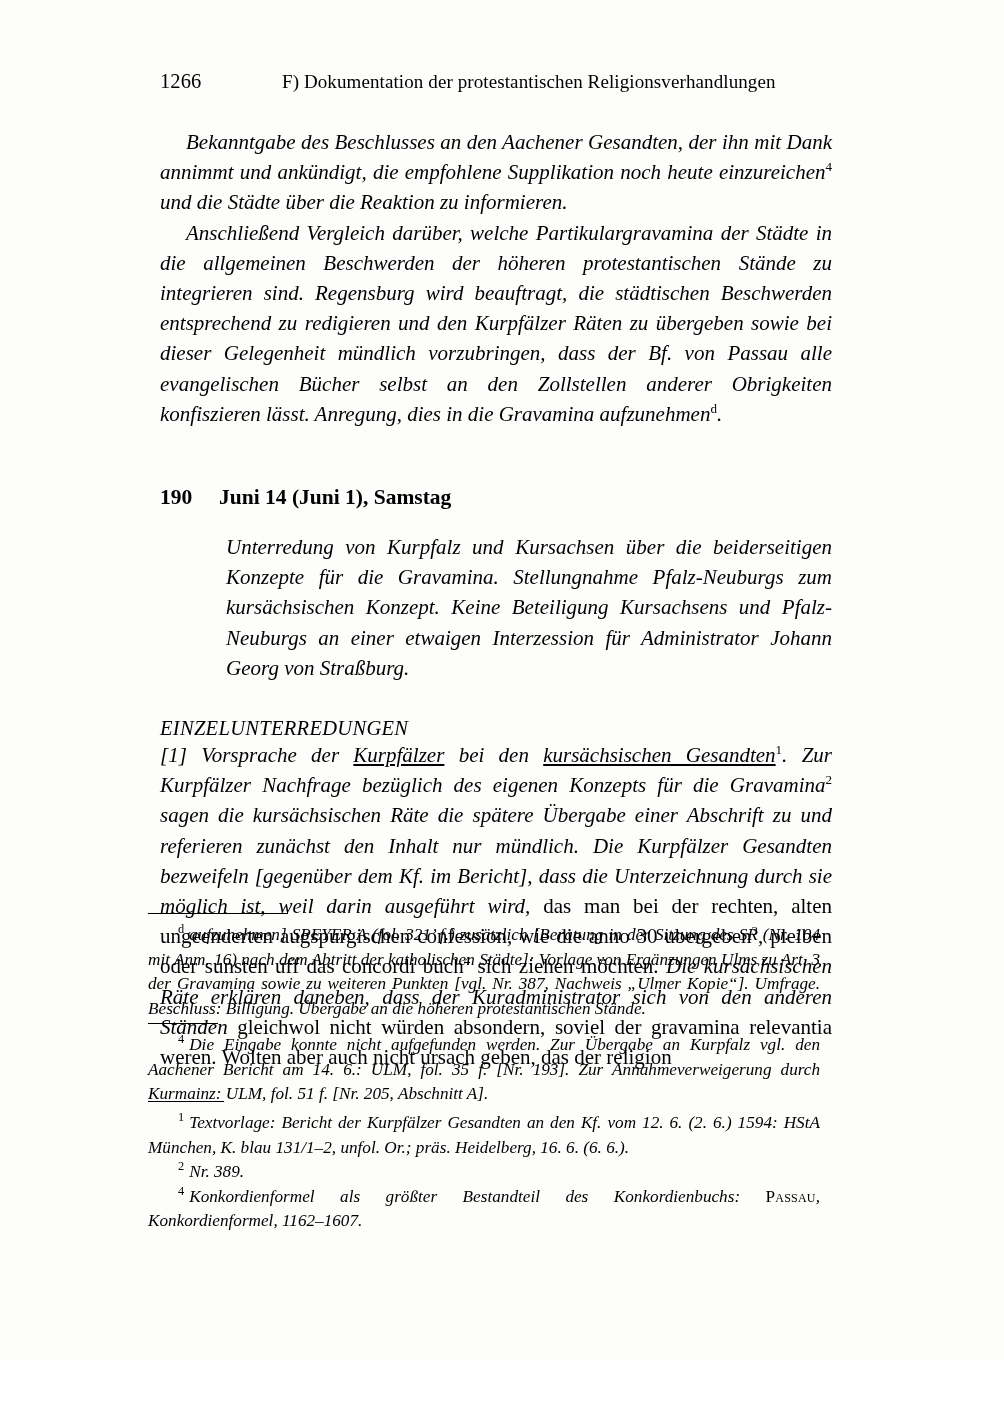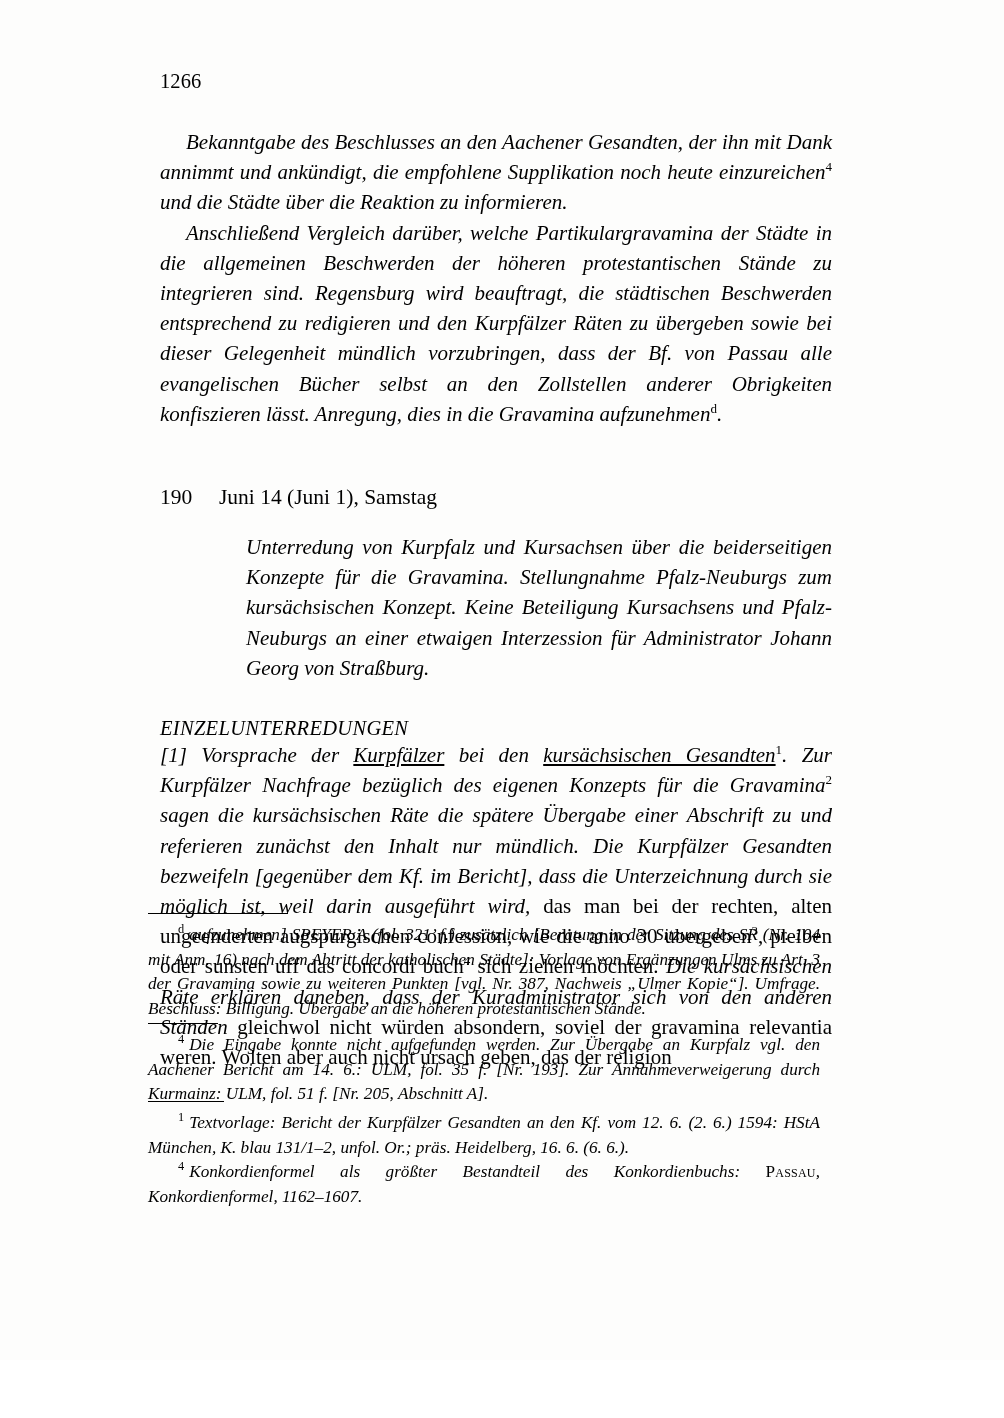--- a/index.html
+++ b/index.html
@@ -64,28 +64,27 @@
     vertical-align: super;
     font-style: normal;
   }
   .u { text-decoration: underline; text-underline-offset: 2px; }
 
   .regest {
     font-style: italic;
     font-size: 21px;
     line-height: 30.2px;
     text-align: justify;
-    margin-left: 20px;
   }
 
   
   .section-heading {
     display: flex;
     align-items: flex-start;
-    font-weight: normal;
+    font-weight: bold;
     font-size: 21.5px;
     margin-top: 56px;
     margin-bottom: 8px;
   }
   .section-no {
     width: 59px;
     flex: 0 0 59px;
   }
   .section-title { flex: 1 1 auto; }
 
@@ -140,20 +139,21 @@
 </style>
 </head>
 <body>
 
 <div class="page">
 
   <div class="content">
 
     <div class="running-head">
       <span class="folio">1266</span>
+      <span class="head-title">F) Dokumentation der protestantischen Religionsverhandlungen</span>
     </div>
 
     <p class="it indent gap-after-first"><span>Bekanntgabe des Beschlusses an den Aachener Gesandten, der ihn mit Dank annimmt und ankündigt, die empfohlene Supplikation noch heute einzureichen</span><sup>4</sup><span> und die Städte über die Reaktion zu informieren.</span></p>
 
     <p class="it indent"><span>Anschließend Vergleich darüber, welche Partikulargravamina der Städte in die allgemeinen Beschwerden der höheren protestantischen Stände zu integrieren sind. Regensburg wird beauftragt, die städtischen Beschwerden entsprechend zu redigieren und den Kurpfälzer Räten zu übergeben sowie bei dieser Gelegenheit mündlich vorzubringen, dass der Bf. von Passau alle evangelischen Bücher selbst an den Zollstellen anderer Obrigkeiten konfiszieren lässt. Anregung, dies in die Gravamina aufzunehmen</span><sup>d</sup><span>.</span></p>
 
     <div class="section-heading">
       <span class="section-no">190</span>
       <span class="section-title">Juni 14 (Juni 1), Samstag</span>
     </div>
@@ -174,16 +174,17 @@
   </div>
 
   <div class="notes" style="top:1023px;">
     <hr class="note-rule rule-w2">
     <p class="note"><span class="marker">4</span><span>Die Eingabe konnte nicht aufgefunden werden. Zur Übergabe an Kurpfalz vgl. den Aachener Bericht am 14. 6.: ULM, fol. 35 f. [Nr. 193]. Zur Annahmeverweigerung durch Kurmainz: ULM, fol. 51 f. [Nr. 205, Abschnitt A].</span></p>
   </div>
 
   <div class="notes" style="top:1101px;">
     <hr class="note-rule rule-w3">
     <p class="note"><span class="marker">1</span><span>Textvorlage: Bericht der Kurpfälzer Gesandten an den Kf. vom 12. 6. (2. 6.) 1594: HStA München, K. blau 131/1–2, unfol. Or.; präs. Heidelberg, 16. 6. (6. 6.).</span></p>
+    <p class="note"><span class="marker">2</span><span>Nr. 389.</span></p>
     <p class="note"><span class="marker">4</span><span>Konkordienformel als größter Bestandteil des Konkordienbuchs: </span><span class="sc">Passau</span><span>, Konkordienformel, 1162–1607.</span></p>
   </div>
 
 </div>
 
 </body></html>

